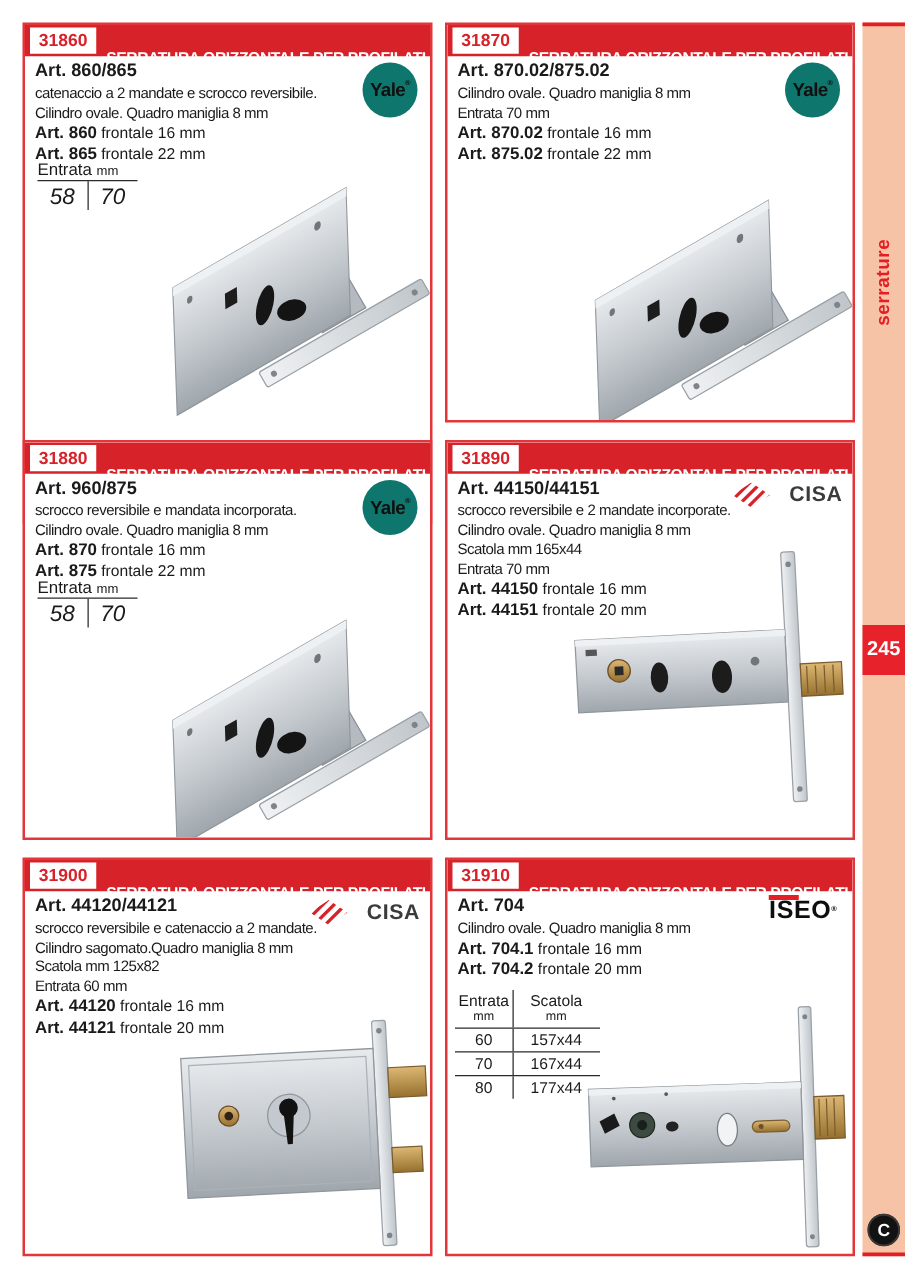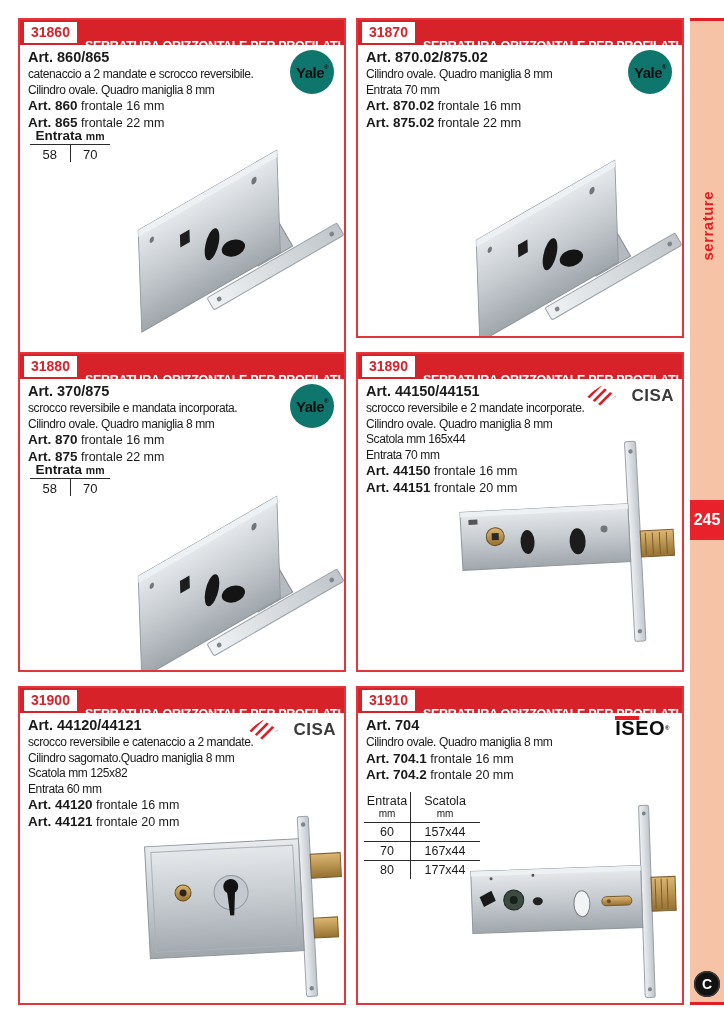--- a/index.html
+++ b/index.html
@@ -19,24 +19,24 @@
   .hdr{position:absolute;top:0;left:0;right:0;height:25px;background:#d7222a;display:flex;align-items:center;}
   .code{background:#fff;color:#d7222a;font-weight:bold;font-size:14px;line-height:19px;padding:1px 7px;margin-left:4px;}
   .hdr-title{color:#fff;font-weight:bold;font-size:12.5px;margin-left:8px;letter-spacing:-0.3px;white-space:nowrap;margin-top:27px;}
   .content{position:absolute;top:28px;left:8px;right:6px;}
   .art-title{font-weight:bold;font-size:14.5px;line-height:18px;margin-bottom:1px;white-space:nowrap;}
   .desc{font-size:12px;line-height:15.5px;letter-spacing:-0.4px;white-space:nowrap;}
   .art-row{font-size:12.5px;line-height:16.5px;white-space:nowrap;}
   .art-row b{font-size:13.5px;}
   
   .table-a{position:absolute;left:10px;top:108px;width:80px;}
-  .ta-head{text-align:center;border-bottom:1.6px solid #2a2a2a;padding-bottom:1px;font-size:13.5px;font-weight:bold;}
+  .ta-head{text-align:left;border-bottom:1.6px solid #2a2a2a;padding-bottom:1px;font-size:13.5px;}
   .ta-head .ta-unit{font-size:10.5px;}
   .ta-vals{display:flex;}
-  .ta-vals span{flex:1;text-align:center;font-size:13px;padding-top:2px;}
+  .ta-vals span{flex:1;text-align:center;font-size:18px;padding-top:2px;font-style:italic;}
   .ta-vals span + span{border-left:1.6px solid #2a2a2a;}
   
   .table-b{position:absolute;left:6px;top:104px;width:116px;}
   .tb-row{display:flex;border-bottom:1.6px solid #2a2a2a;}
   .tb-row:last-child{border-bottom:none;}
   .tb-c1{width:46px;text-align:center;padding:2px 0;font-size:12.5px;}
   .tb-c2{width:68px;text-align:center;border-left:1.6px solid #2a2a2a;padding:2px 0;font-size:12.5px;}
   .tb-head .tb-main{display:block;font-size:12.5px;line-height:13px;padding-top:1px;}
   .tb-head .tb-unit{display:block;font-size:10px;line-height:11px;padding-bottom:1px;}
   
@@ -168,21 +168,21 @@
     </g>
   </svg>
 </section>
 
 <section class="cell" id="cell2">
   <div class="hdr">
     <span class="code">31880</span>
     <span class="hdr-title">SERRATURA ORIZZONTALE PER PROFILATI</span>
   </div>
   <div class="content">
-    <div class="art-title">Art. 370/875</div>
+    <div class="art-title">Art. 960/875</div>
     <div class="desc">scrocco reversibile e mandata incorporata.</div>
     <div class="desc">Cilindro ovale. Quadro maniglia 8 mm</div>
     <div class="desc"></div>
     <div class="desc"></div>
     <div class="art-row"><b>Art. 870</b> <span>frontale 16 mm</span></div>
     <div class="art-row"><b>Art. 875</b> <span>frontale 22 mm</span></div>
   </div>
   <div class="logo-yale">
       <span>Yale</span>
       <span class="reg">®</span>

